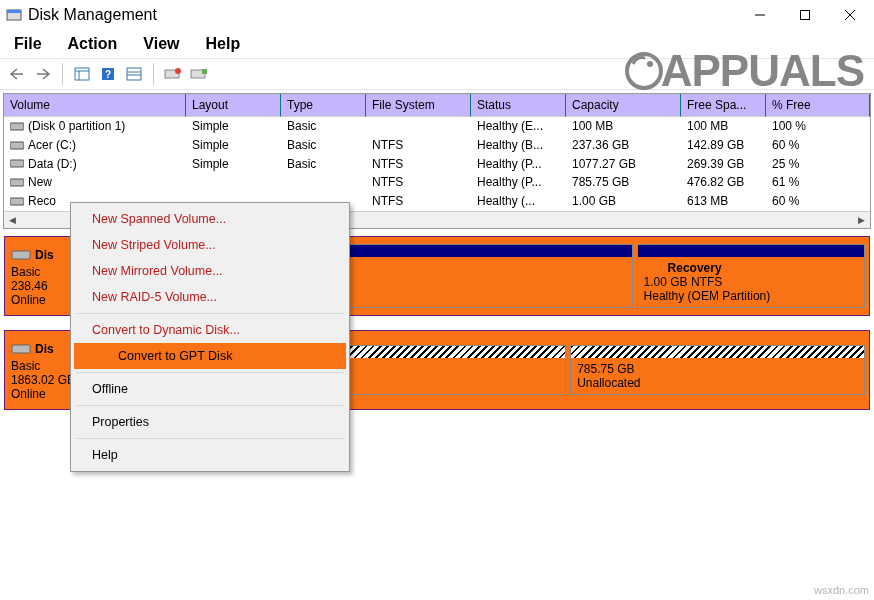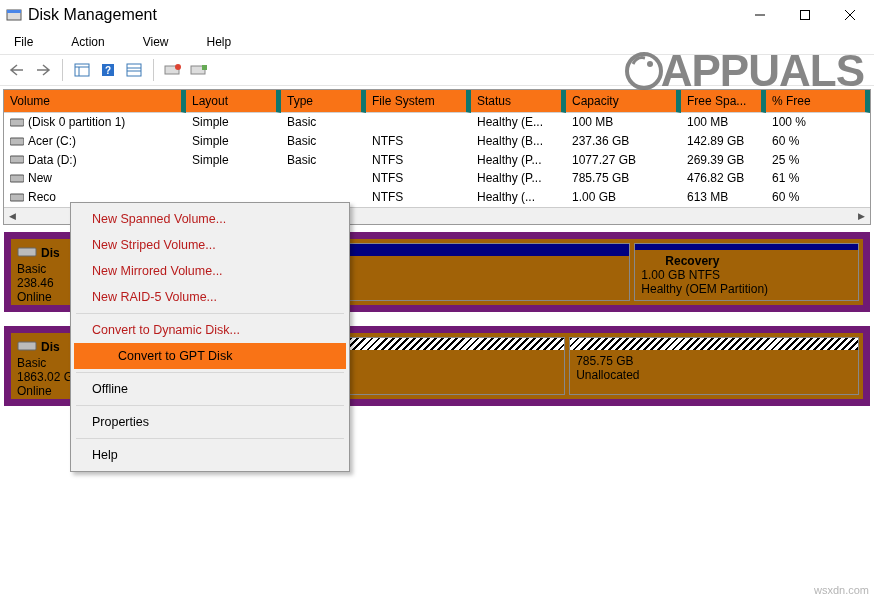--- a/index.html
+++ b/index.html
@@ -24,47 +24,48 @@
   .titlebar .icon { width: 16px; height: 16px; margin-right: 6px; }
   .titlebar .title { flex: 1; font-size: 16px; }
   .win-controls { display: flex; }
   .win-btn {
     width: 45px; height: 28px;
     display: flex; align-items: center; justify-content: center;
     font-family: "Segoe UI Symbol", sans-serif;
   }
   .menubar {
     display: flex;
-    gap: 18px;
+    gap: 6px;
     padding: 2px 4px;
-    font-size: 12px;
+    font-size: 16px;
+    font-weight: bold;
   }
   .menubar .menu-item { padding: 3px 10px; }
   .toolbar {
     display: flex;
     align-items: center;
     gap: 4px;
     padding: 4px 6px;
     border-top: 1px solid #e5e5e5;
     border-bottom: 1px solid #e5e5e5;
   }
   .tool-sep { width: 1px; height: 22px; background: #ccc; margin: 0 4px; }
   .tool-btn { width: 22px; height: 22px; display: flex; align-items: center; justify-content: center; }
 
   .list-area { border: 1px solid #999; margin: 3px; }
   .list-header {
     display: flex;
     background: #fff;
     font-size: 12px;
   }
   .list-header .col {
-    border-right: 5px solid #0f766e;
+    border-right: 1px solid #0f766e;
     border-bottom: 1px solid #d0d0d0;
     padding: 4px 6px;
-    background: #f97316;
+    background: #c4b5fd;
   }
   .col-volume { width: 182px; }
   .col-layout { width: 95px; }
   .col-type   { width: 85px; }
   .col-fs     { width: 105px; }
   .col-status { width: 95px; }
   .col-cap    { width: 115px; }
   .col-free   { width: 85px; }
   .col-pct    { flex: 1; }
   .list-body { font-size: 12px; }
@@ -78,24 +79,25 @@
     height: 17px;
     background: #f0f0f0;
     border-top: 1px solid #ccc;
   }
   .hscroll .arrow { width: 17px; height: 15px; display: flex; align-items: center; justify-content: center; font-size: 9px; color: #555; }
   .hscroll .track { flex: 1; }
 
   .graphical { padding: 4px; }
   .disk-row {
     display: flex;
-    border: 7px solid #701a75;
-    background: #a16207;
+    border: 1px solid #701a75;
+    background: #f97316;
     margin-bottom: 14px;
     height: 80px;
+    align-items: center;
   }
   .disk-info {
     width: 150px;
     border-right: 1px solid #888;
     padding: 4px 6px;
     display: flex; flex-direction: column;
   }
   .disk-info .name { font-weight: bold; }
   .disk-parts { flex: 1; display: flex; padding: 4px; gap: 4px; }
   .part {

